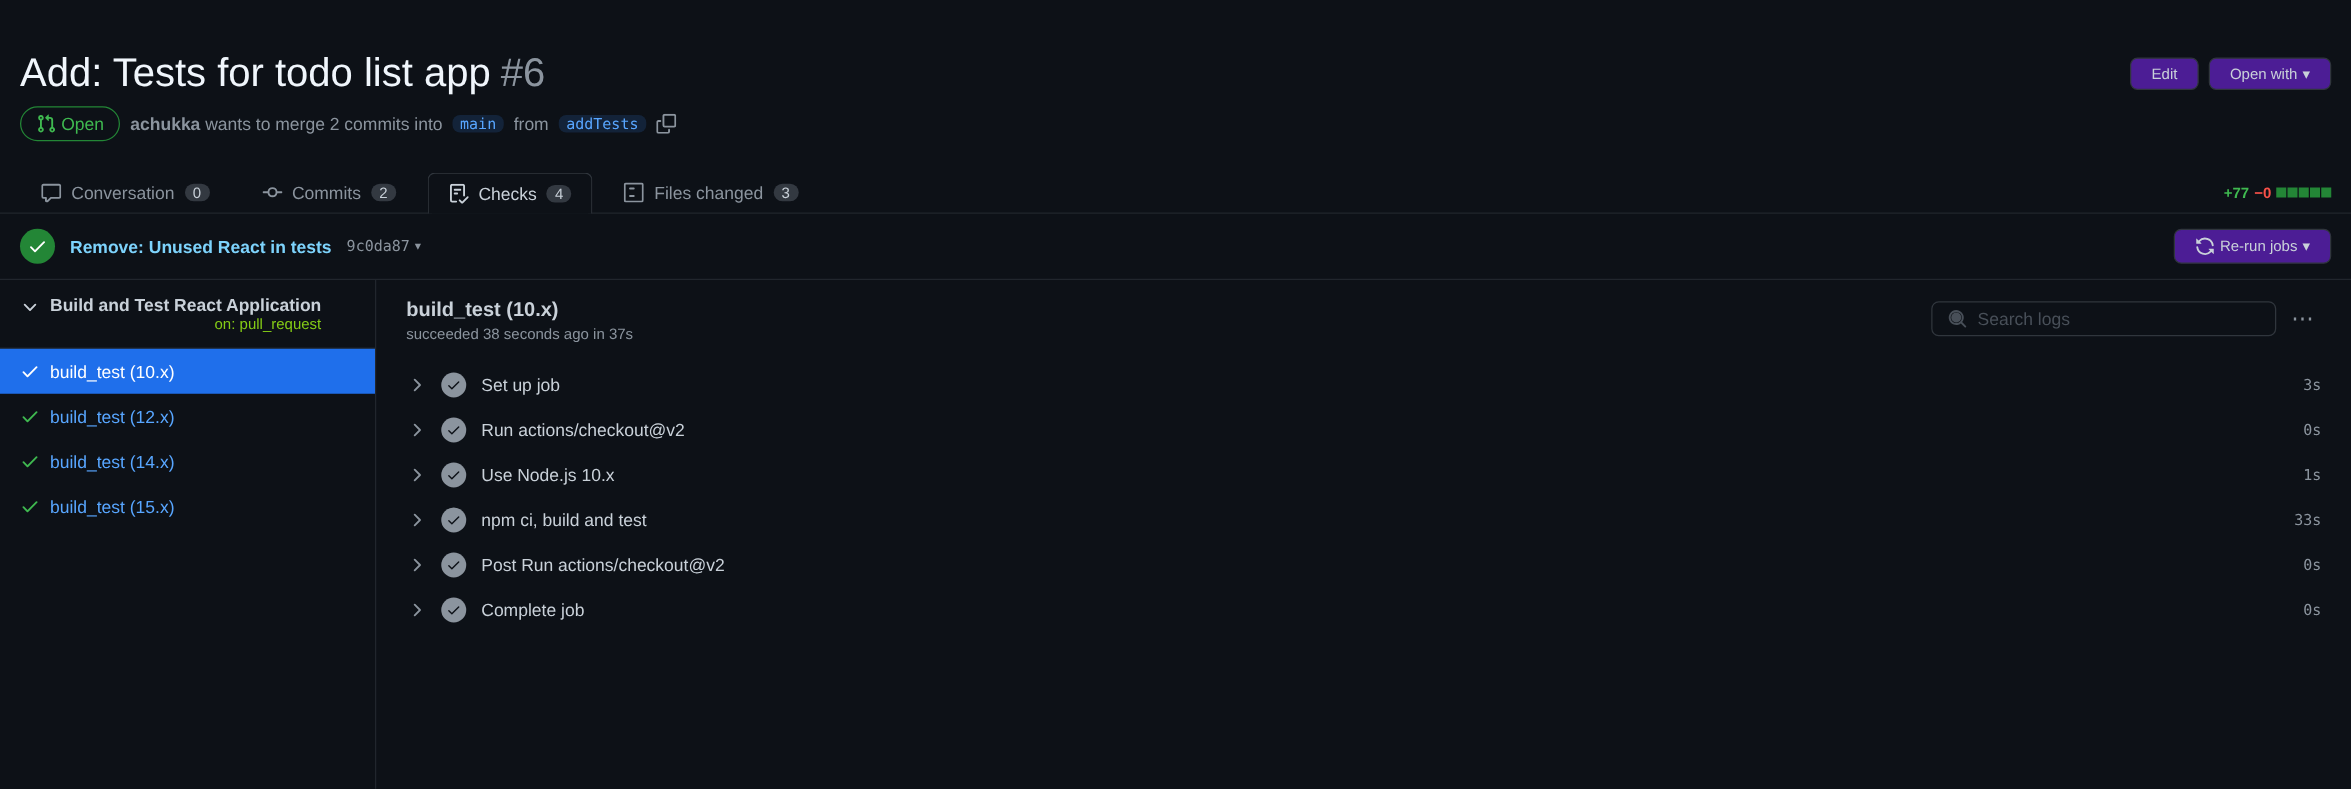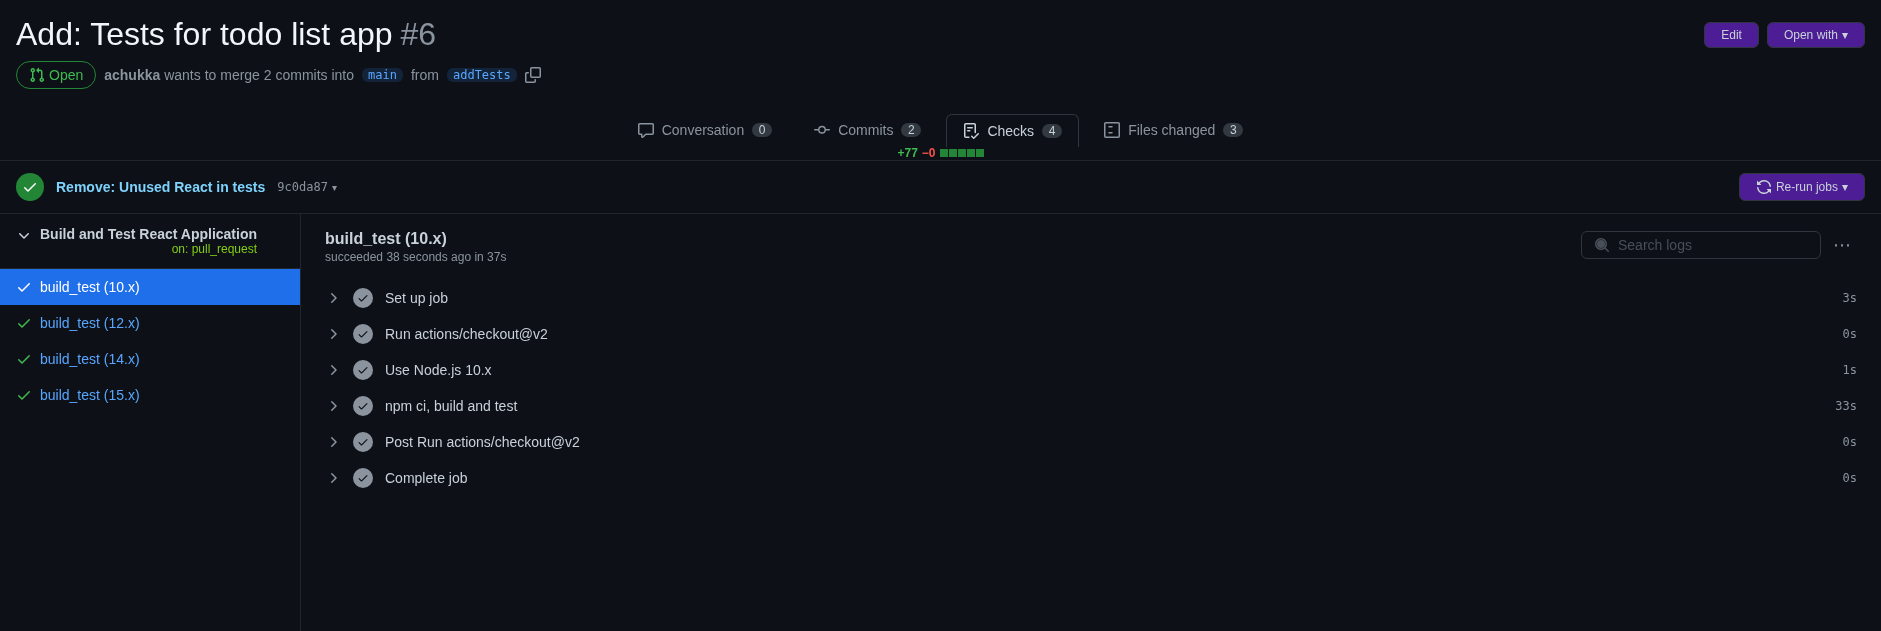--- a/index.html
+++ b/index.html
@@ -9,20 +9,21 @@
   font-family: -apple-system, BlinkMacSystemFont, "Segoe UI", Helvetica, Arial, sans-serif;
   font-size: 14px;
   width: 1881px;
   height: 631px;
   overflow: hidden;
 }
 
 
 .header {
   padding: 16px 16px 8px 16px;
+  margin-top: 24px;
 }
 .title-row {
   display: flex;
   align-items: center;
   justify-content: space-between;
 }
 .title-left { display: flex; align-items: baseline; gap: 8px; }
 .pr-title {
   font-size: 32px;
   font-weight: 400;
@@ -78,21 +79,20 @@
 }
 .copy-icon { color: #8b949e; cursor: pointer; }
 
 
 .tabs-row {
   display: flex;
   align-items: center;
   justify-content: space-between;
   padding: 0 16px;
   border-bottom: 1px solid #21262d;
-  flex-direction: column;
 }
 .tabs { display: flex; gap: 8px; }
 .tab {
   display: flex;
   align-items: center;
   gap: 8px;
   padding: 8px 16px;
   color: #8b949e;
   cursor: pointer;
   border: 1px solid transparent;
@@ -194,21 +194,21 @@
 .job-subtitle { font-size: 12px; color: #8b949e; margin-top: 2px; }
 .content-header-right { display: flex; align-items: center; gap: 8px; }
 .search-box {
   background: #0d1117;
   border: 1px solid #30363d;
   border-radius: 6px;
   padding: 5px 12px;
   display: flex;
   align-items: center;
   gap: 8px;
-  width: 240px;
+  width: 276px;
 }
 .search-box input {
   background: transparent;
   border: none;
   color: #c9d1d9;
   outline: none;
   flex: 1;
   font-size: 14px;
 }
 .search-box input::placeholder { color: #484f58; }

